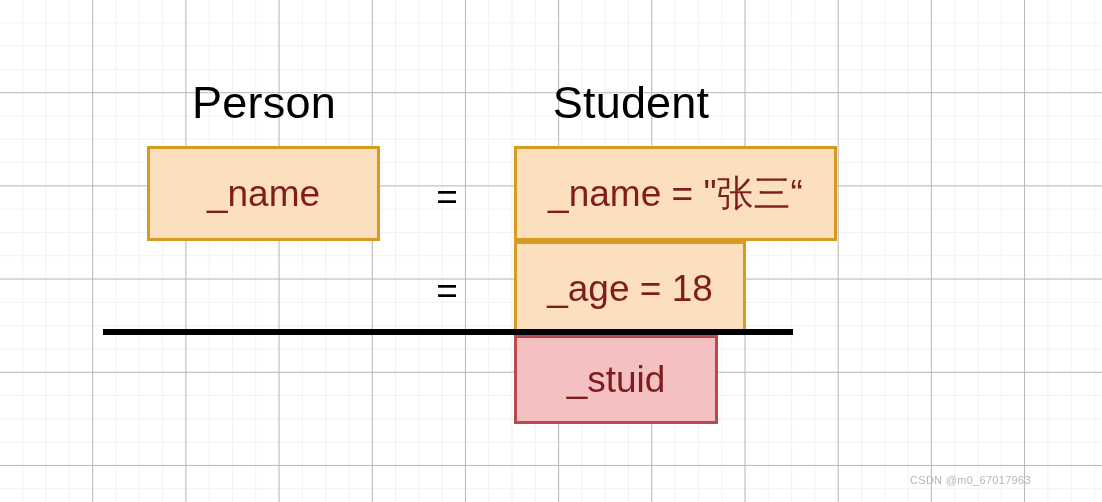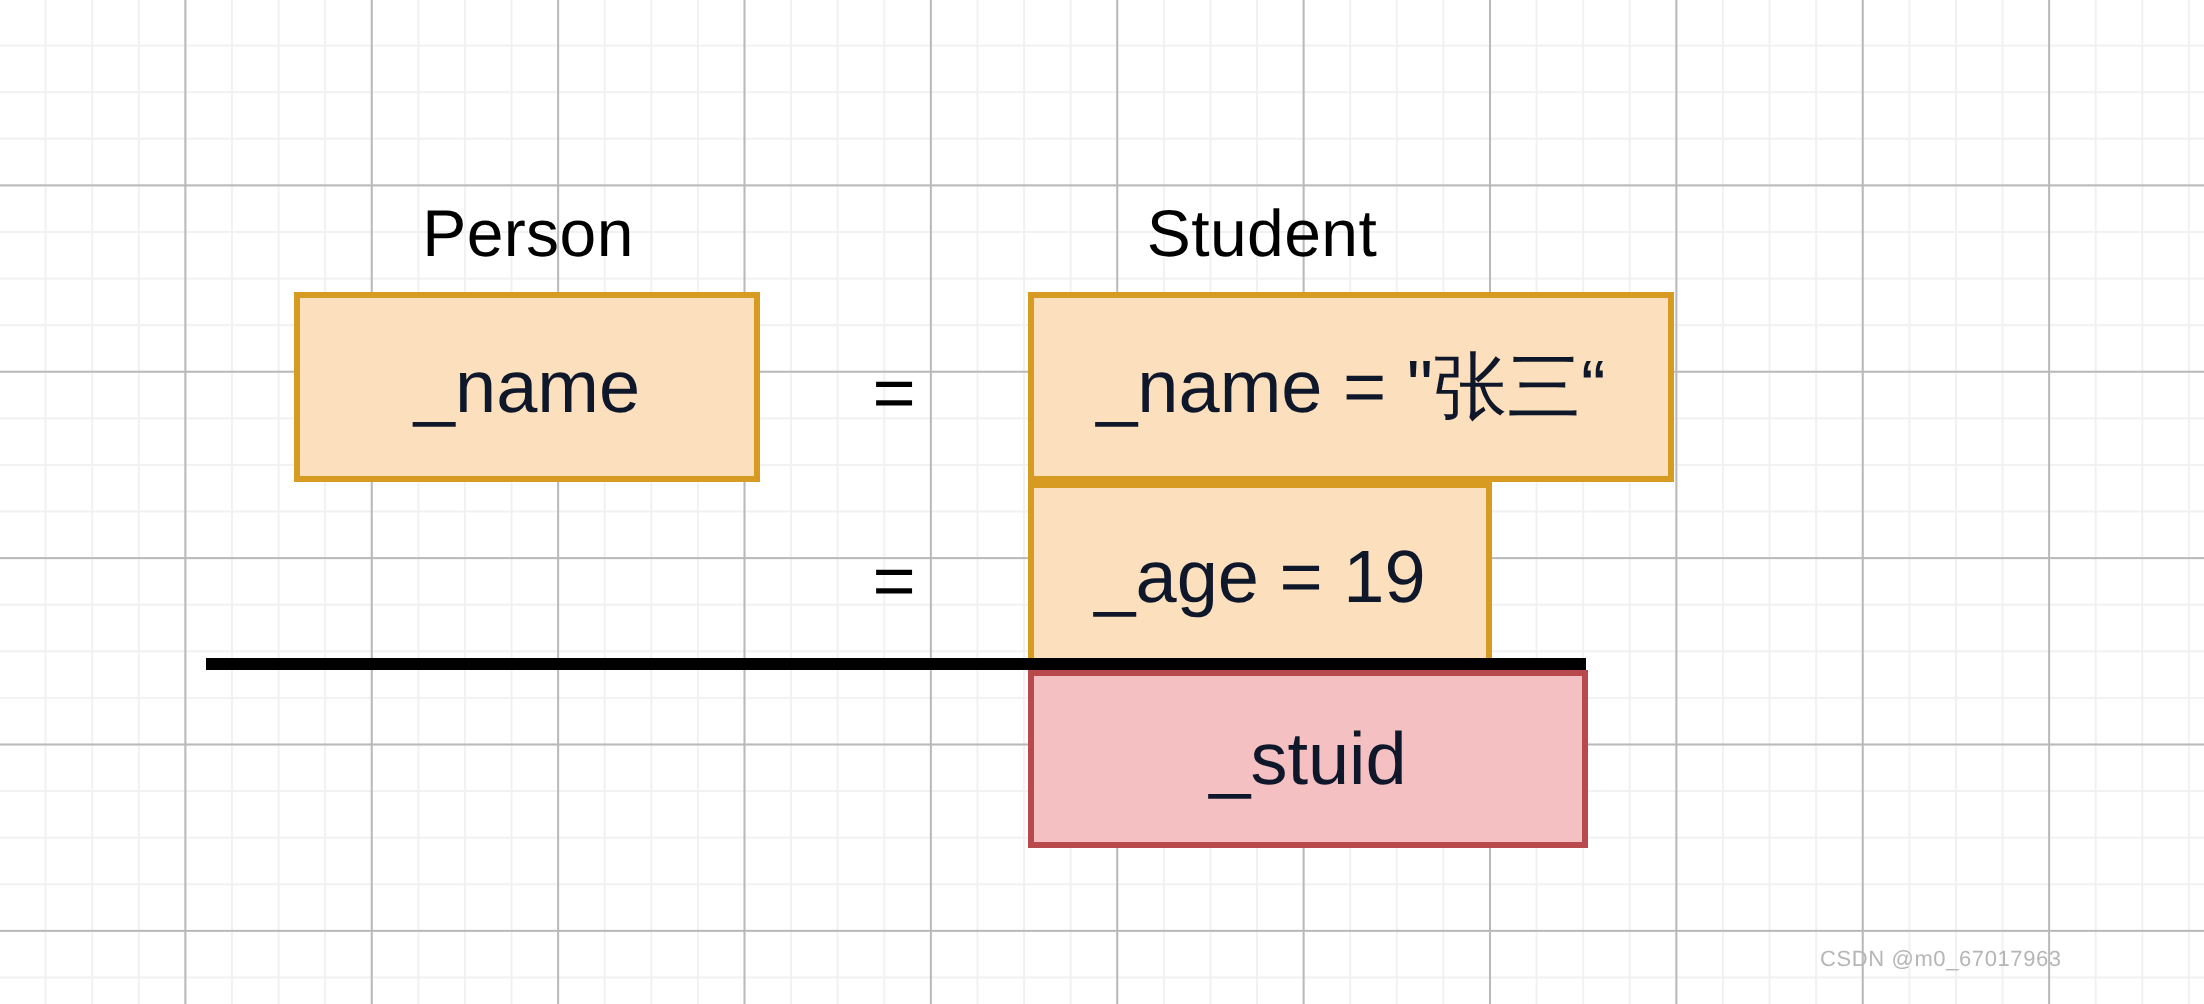--- a/index.html
+++ b/index.html
@@ -30,38 +30,37 @@
       93.2px 93.2px,
       93.2px 93.2px,
       23.3px 23.3px,
       23.3px 23.3px;
     background-position: -1px -1px, -1px -1px, -1px -1px, -1px -1px;
   }
 
   
   .class-title {
     position: absolute;
-    font-size: 33px;
+    font-size: 45px;
     color: #000000;
     letter-spacing: 0.2px;
     white-space: nowrap;
     line-height: 1;
     text-align: center;
-    margin-top: 20px;
   }
 
   
   .member-box {
     position: absolute;
     box-sizing: border-box;
     display: flex;
     align-items: center;
     justify-content: center;
     font-size: 37px;
-    color: #0f172a;
+    color: #7f1d1d;
     line-height: 1;
     white-space: nowrap;
   }
   .member-box.orange {
     background: #fcdfbd;
     border: 3px solid #d79b21;
   }
   .member-box.pink {
     background: #f4c0c2;
     border: 3px solid #b8494d;
@@ -112,24 +111,24 @@
 
   <div class="equals-sign" style="left:417px; top:178px; width:60px;">=</div>
 
   <div class="equals-sign" style="left:417px; top:272px; width:60px;">=</div>
 
   <div class="member-box orange" style="left:514px; top:146px; width:323px; height:95px;">
     <span>_name = "张三“</span>
   </div>
 
   <div class="member-box orange row-lower-orange" style="left:514px; top:241px; width:232px; height:94px;">
-    <span>_age = 19</span>
+    <span>_age = 18</span>
   </div>
 
-  <div class="member-box pink" style="left:514px; top:335px; width:280px; height:89px;">
+  <div class="member-box pink" style="left:514px; top:335px; width:204px; height:89px;">
     <span>_stuid</span>
   </div>
 
   <div id="base-rule" style="left:103px; top:329px; width:690px; height:6px;"></div>
 
   <div id="watermark" style="left:910px; top:474px;">CSDN @m0_67017963</div>
 
 </div>
 
 </body></html>

